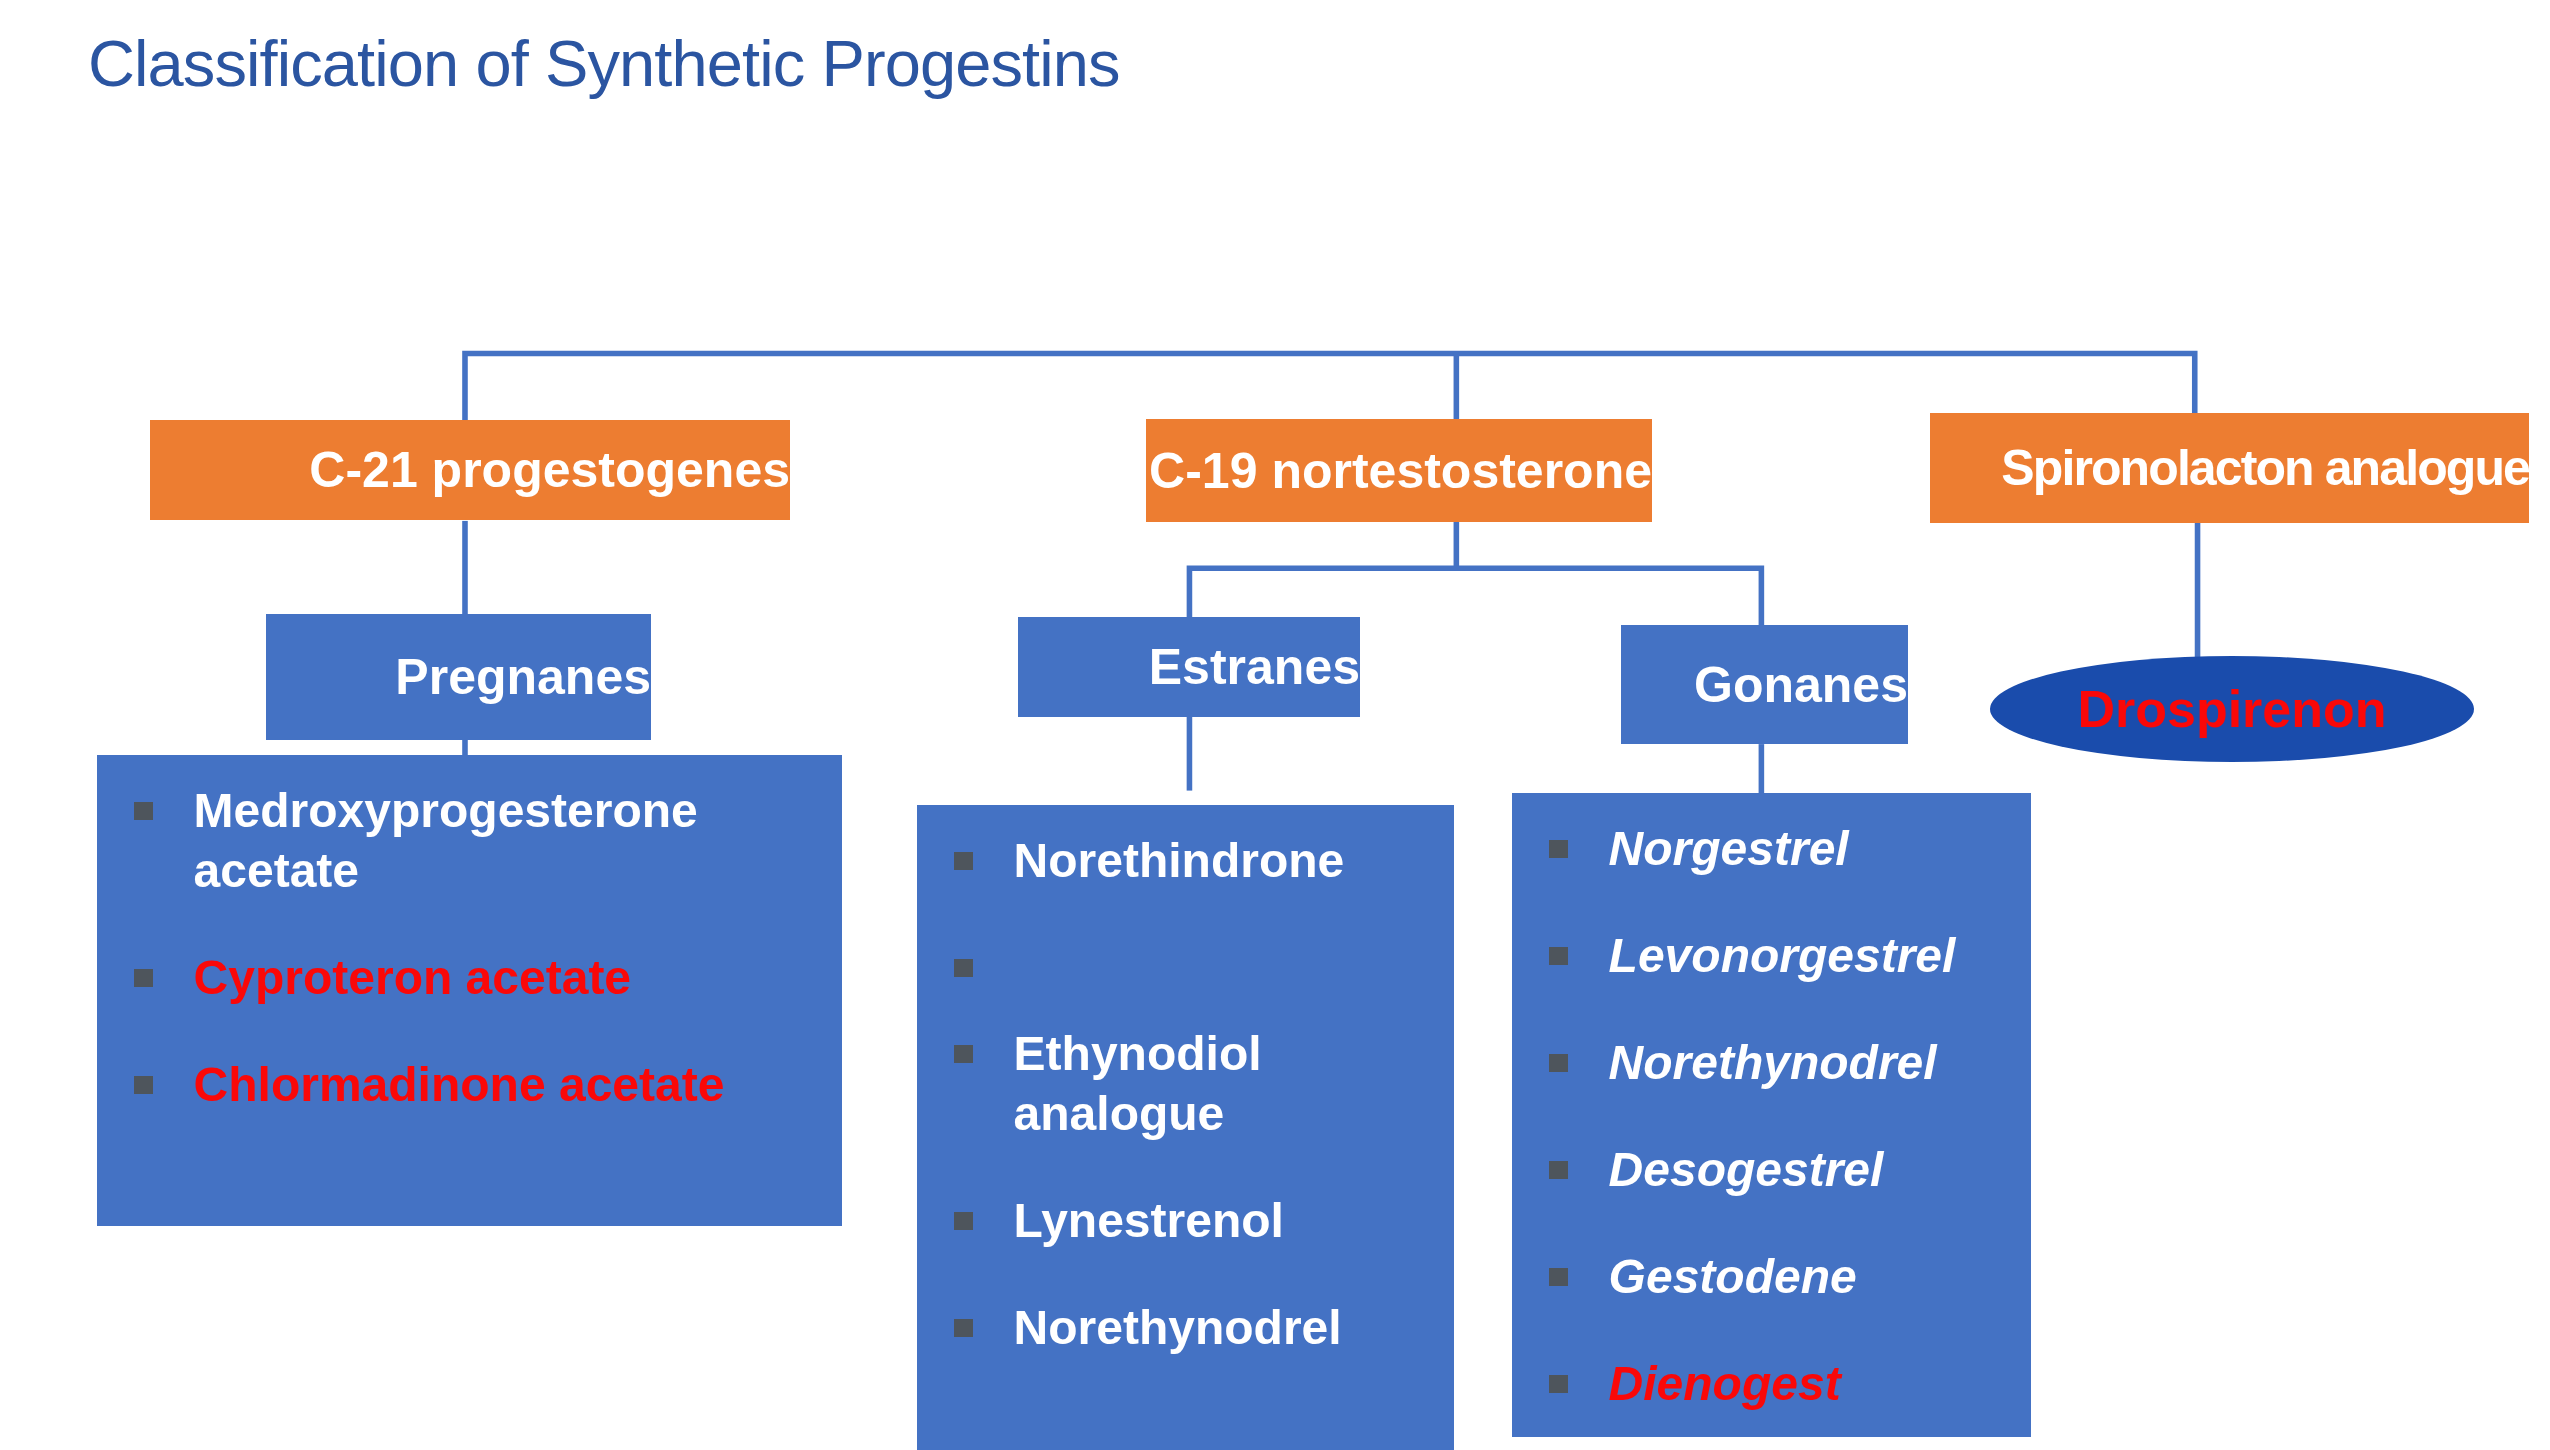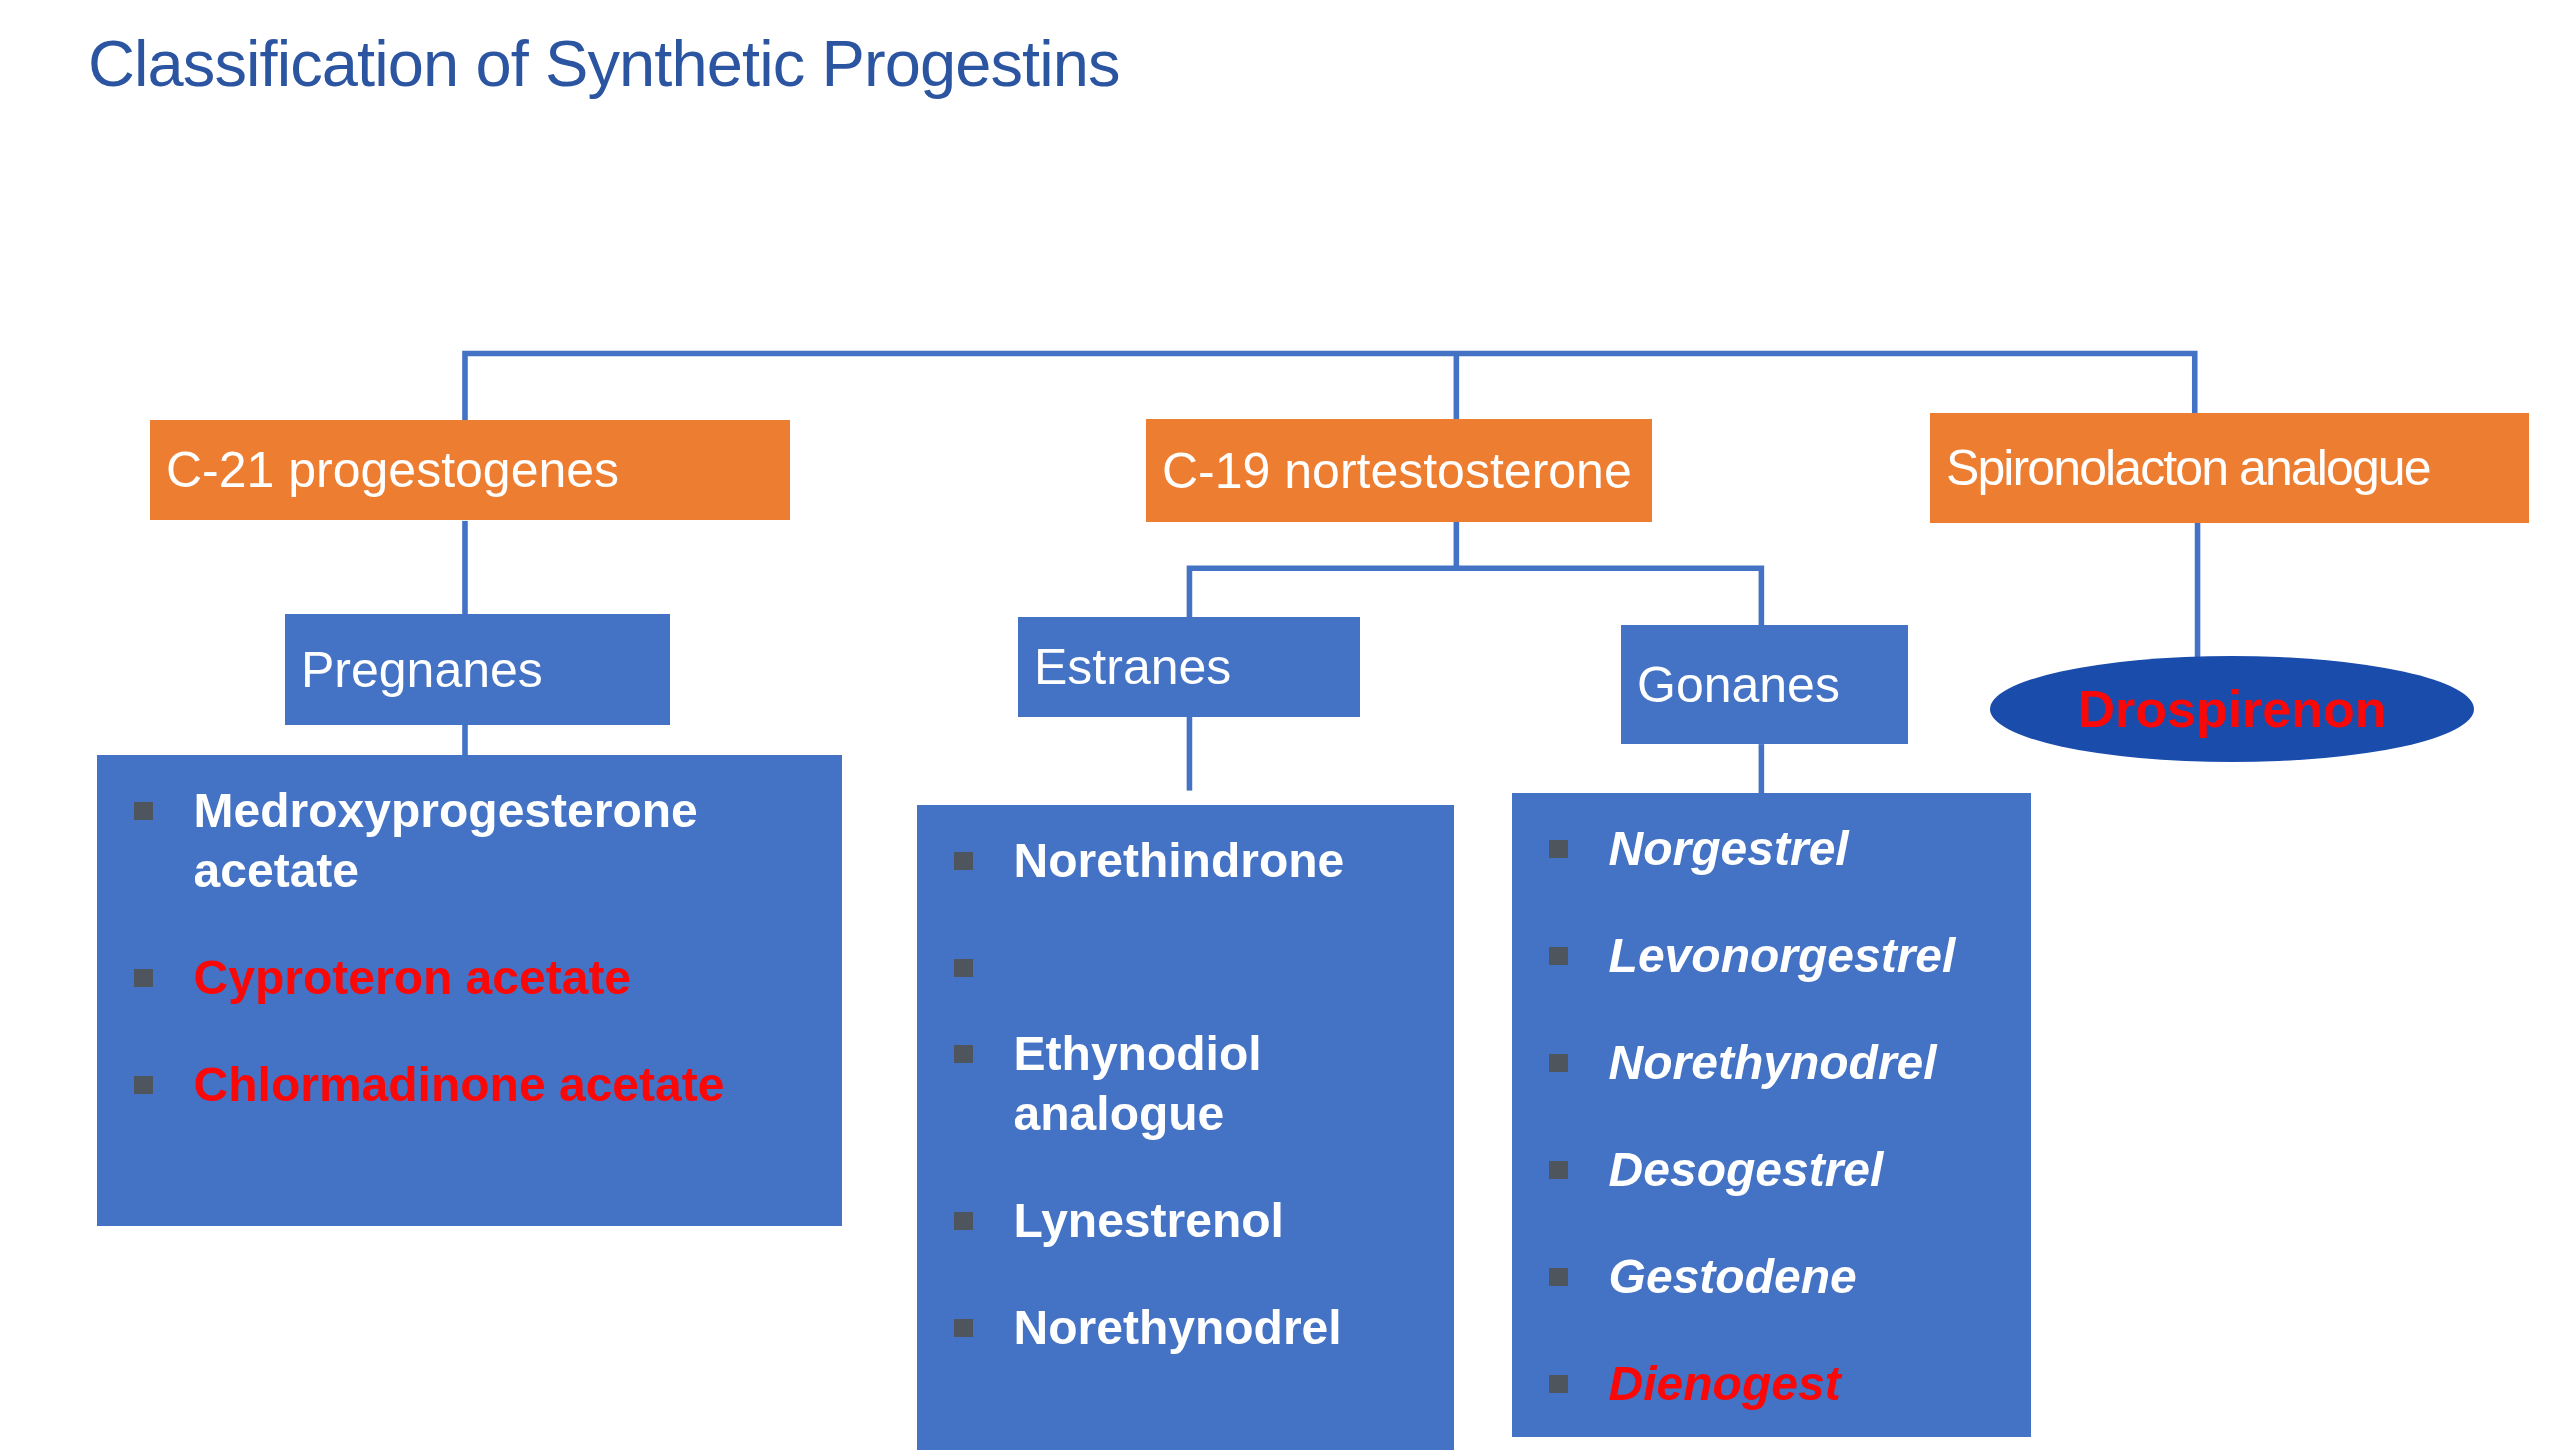--- a/index.html
+++ b/index.html
@@ -25,32 +25,32 @@
   .page-title{
     position:absolute;left:88px;top:26px;
     font-size:65px;font-weight:400;letter-spacing:-0.9px;
     color:var(--title);white-space:nowrap;
   }
 
   svg.connectors{position:absolute;left:0;top:0;width:2550px;height:1451px;pointer-events:none;}
   svg.connectors path{stroke:var(--line);stroke-width:6;fill:none;}
 
   .node{
-    position:absolute;display:flex;align-items:center;justify-content:flex-start;
-    text-align:center;color:var(--white);font-weight:400;padding-left:16px;
+    position:absolute;display:flex;align-items:center;justify-content:flex-end;
+    text-align:center;color:var(--white);font-weight:700;padding-left:16px;
   }
   .node .lbl{white-space:nowrap;}
   .cat{background:var(--orange);font-size:50px;}
   .sub{background:var(--blue);font-size:50px;}
 
   .cat-c21{left:150px;top:420px;width:640px;height:100px;}
   .cat-c19{left:1146px;top:419px;width:506px;height:103px;}
   .cat-spiro{left:1930px;top:413px;width:599px;height:110px;letter-spacing:-1.9px;}
 
-  .sub-pregnanes{left:266px;top:614px;width:385px;height:111px;margin-left:19px;}
+  .sub-pregnanes{left:266px;top:614px;width:385px;height:126px;}
   .sub-estranes{left:1018px;top:617px;width:342px;height:100px;}
   .sub-gonanes{left:1621px;top:625px;width:287px;height:119px;}
 
   .ellipse{
     position:absolute;left:1990px;top:656px;width:484px;height:106px;
     background:var(--dark_blue);border-radius:50%;
     display:flex;align-items:center;justify-content:center;
     color:var(--red);font-weight:700;font-size:52px;
   }
 

